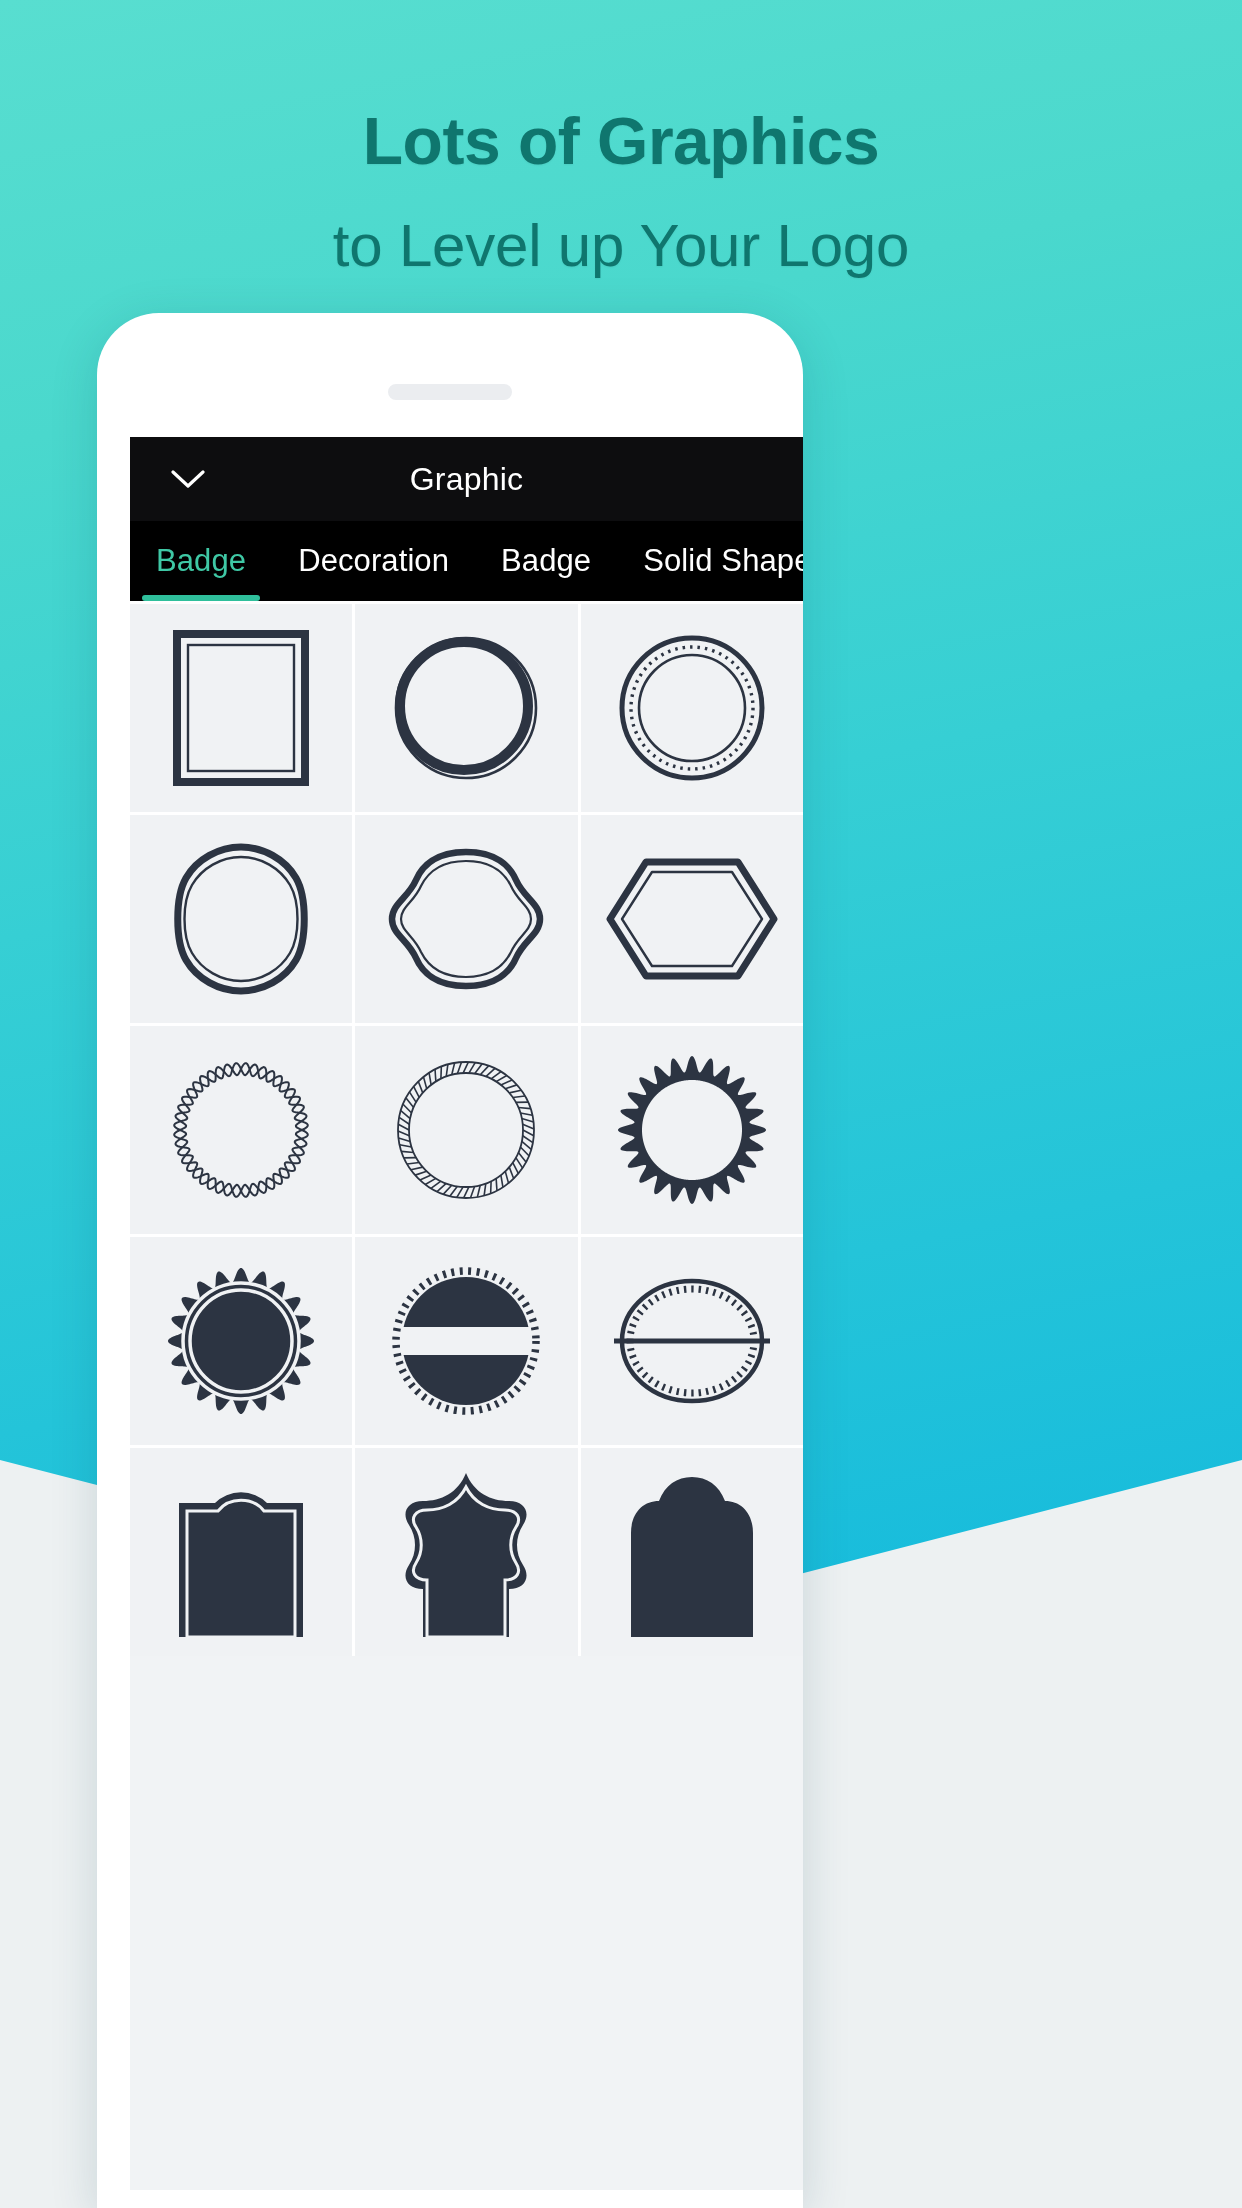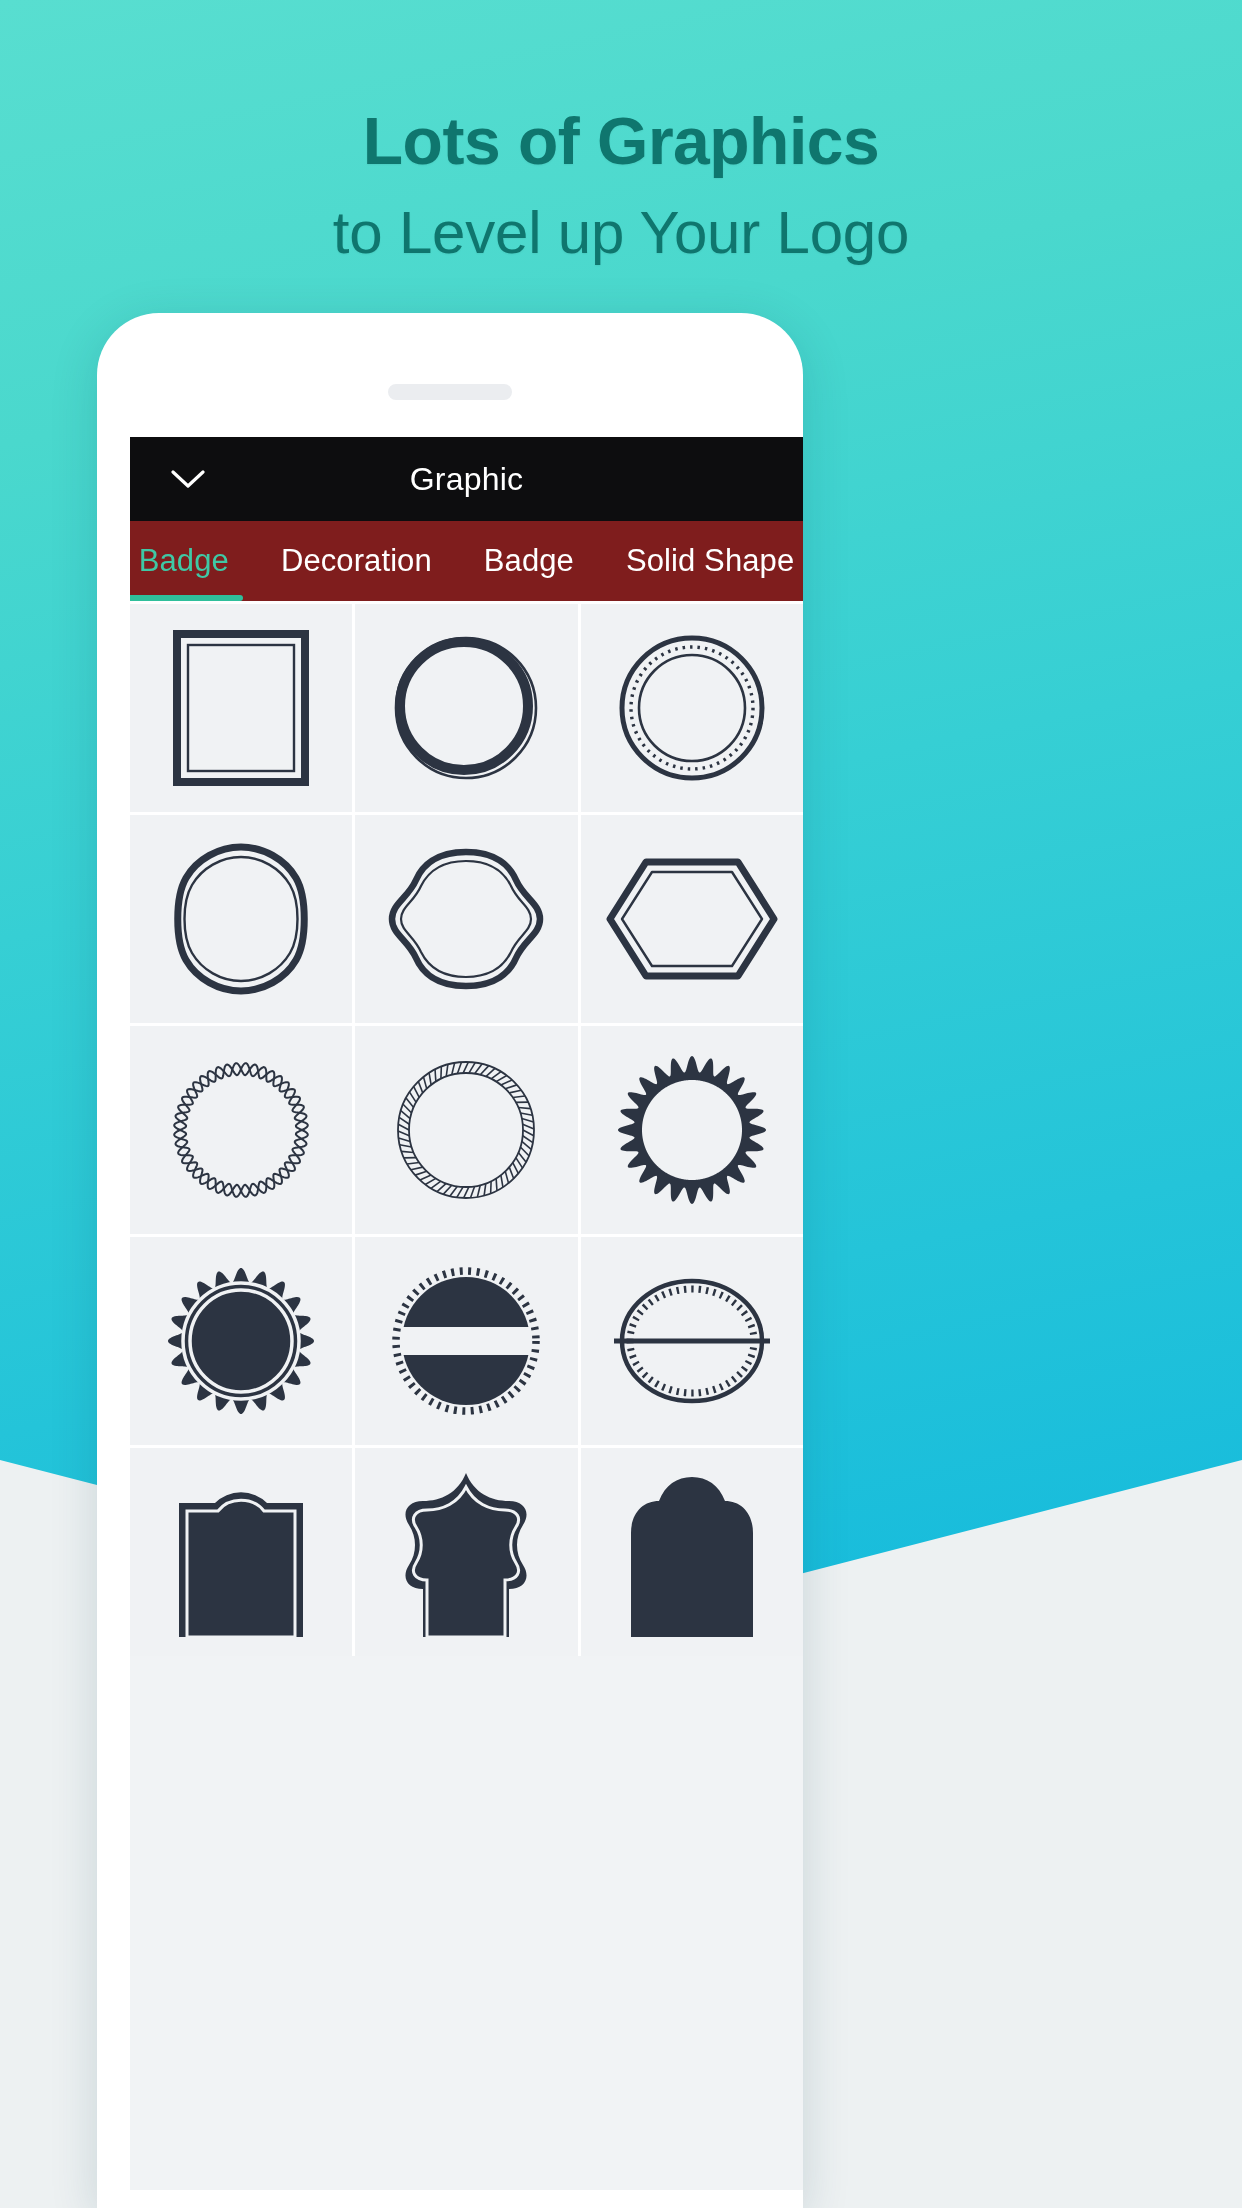--- a/index.html
+++ b/index.html
@@ -31,21 +31,21 @@
     text-shadow:0 1px 2px rgba(0,0,0,0.06);
   }
   #headline .line1 {
     display:block;
     font-size:66px; font-weight:bold; letter-spacing:-0.5px;
     margin-top:104px; line-height:1.15;
   }
   #headline .line2 {
     display:block;
     font-size:60px; font-weight:normal; letter-spacing:-0.2px;
-    margin-top:18px; line-height:1.15;
+    margin-top:31px; line-height:1.15;
   }
 
   
   #phone {
     position:absolute; left:97px; top:313px;
     width:706px; height:1895px;
     background:#ffffff;
     border-radius:62px 62px 0 0;
     box-shadow:0 10px 48px rgba(0,60,80,0.16);
     z-index:10;
@@ -76,24 +76,23 @@
   .chev {
     width:34px; height:20px;
   }
   .app-title {
     width:100%; text-align:center; color:#ffffff;
     font-size:32px; font-weight:normal; letter-spacing:0.2px;
   }
 
   
   .tabs {
-    height:80px; background:#7f1d1d;
+    height:80px; background:#000000;
     display:flex; align-items:stretch;
     white-space:nowrap;
-    justify-content:center;
   }
   .tab {
     position:relative;
     display:flex; align-items:center; justify-content:center;
     padding:0 26px;
     color:#ffffff; font-size:31px; letter-spacing:0.1px;
   }
   .tab.active { color:#3fc8a5; }
   .tab.active::after {
     content:""; position:absolute; left:12px; right:12px; bottom:0;

